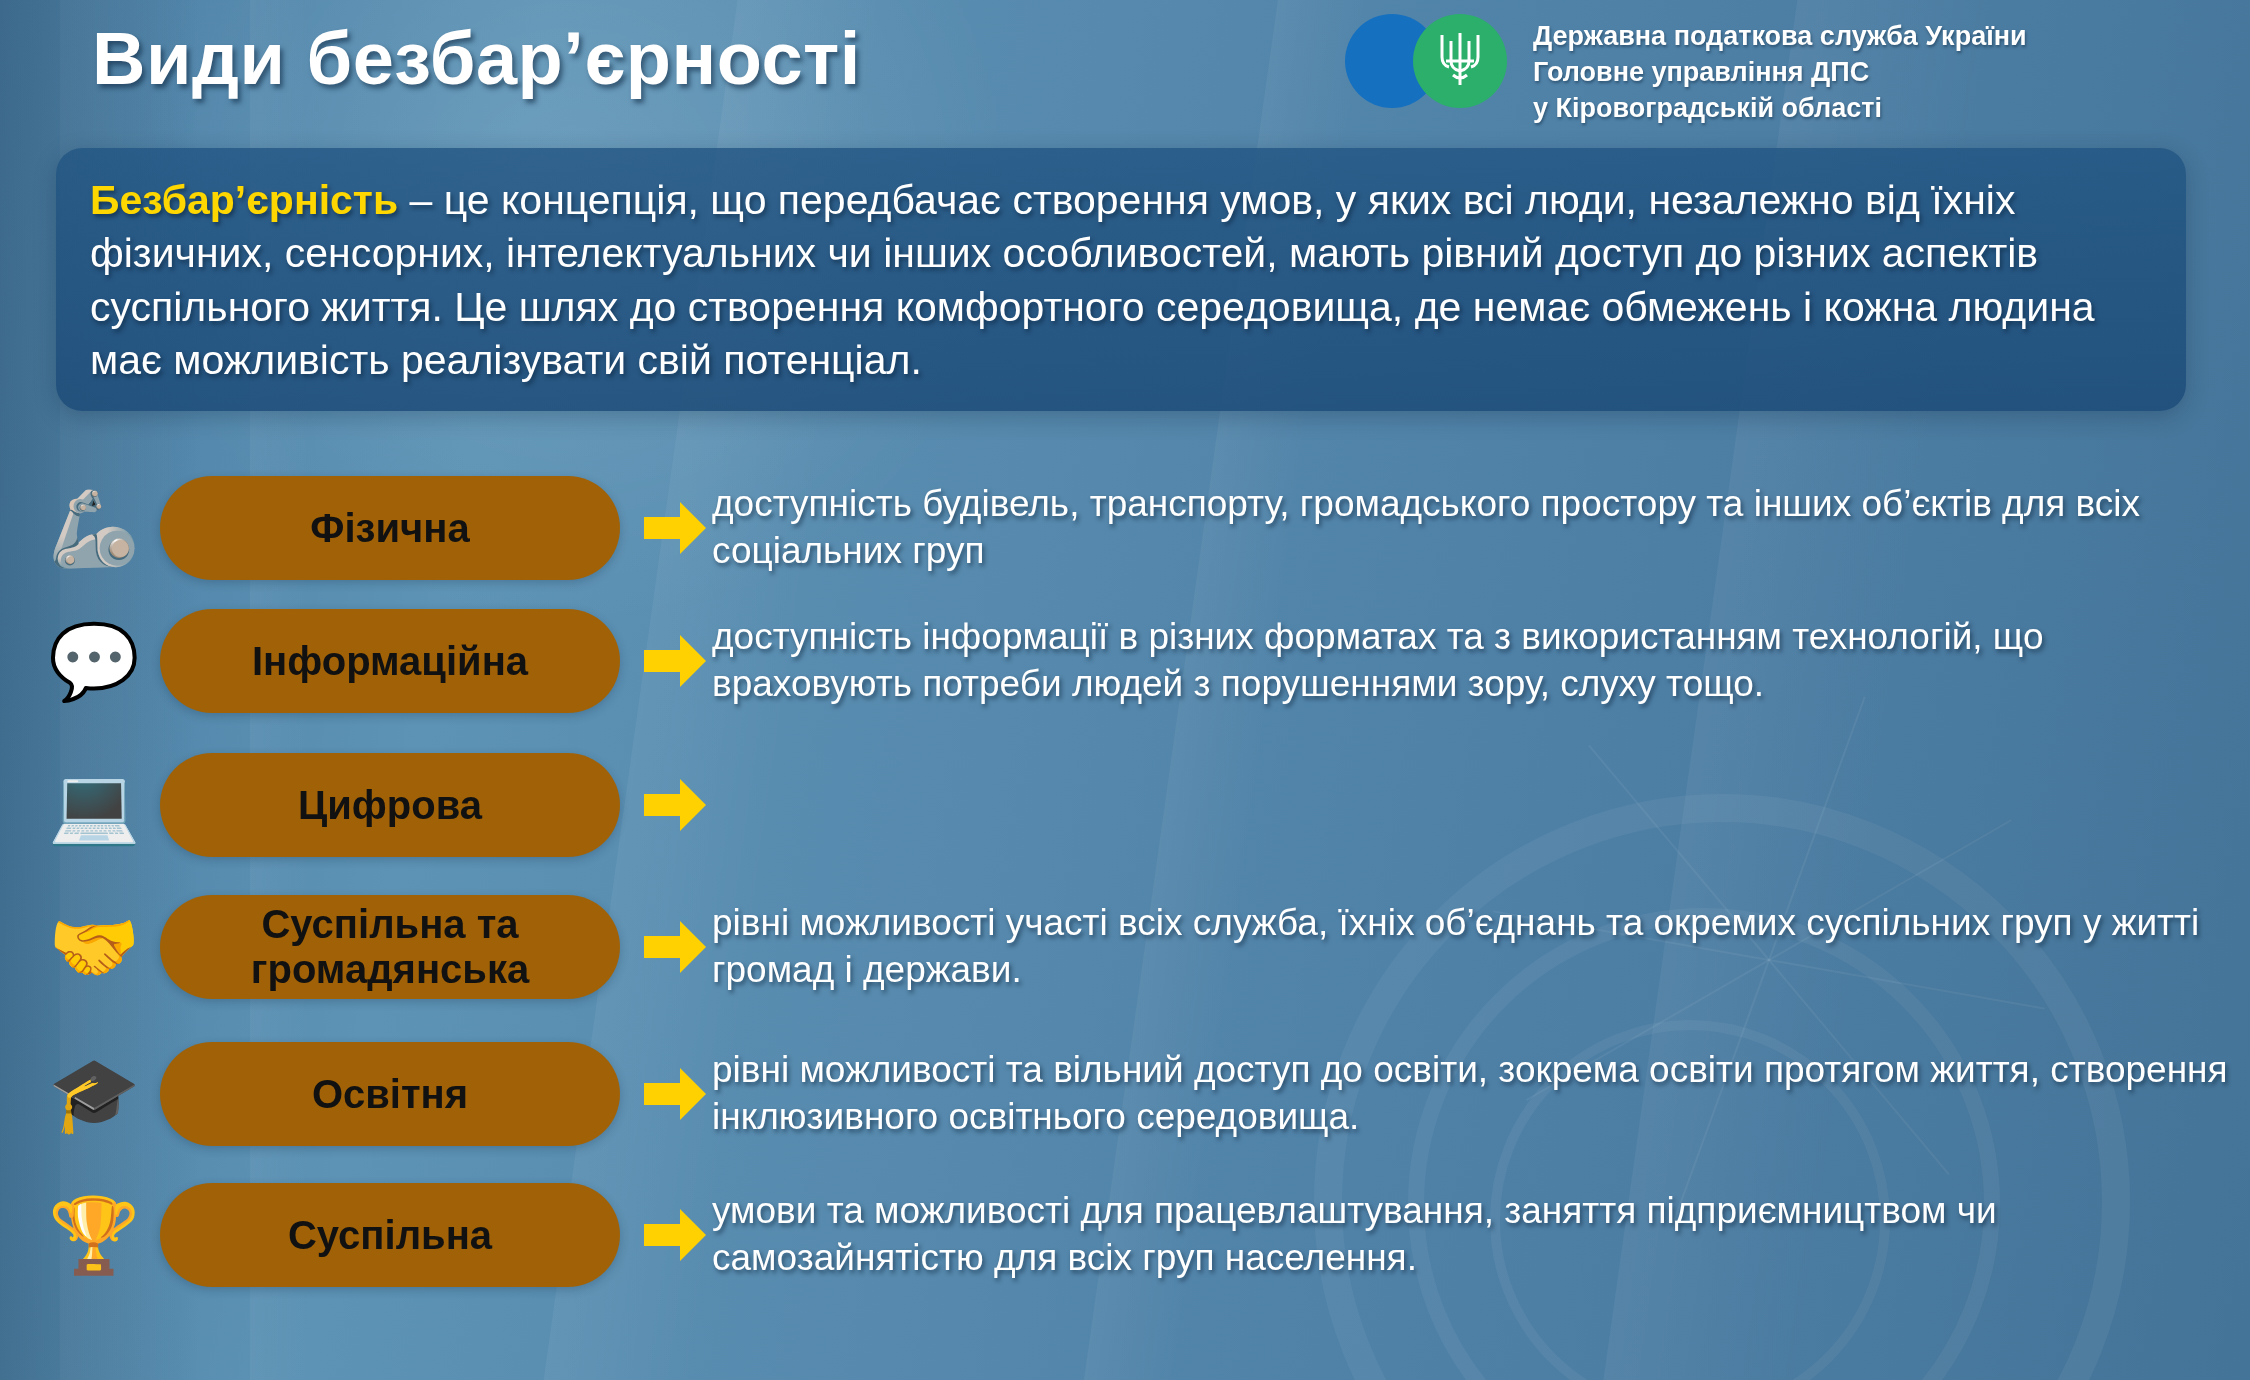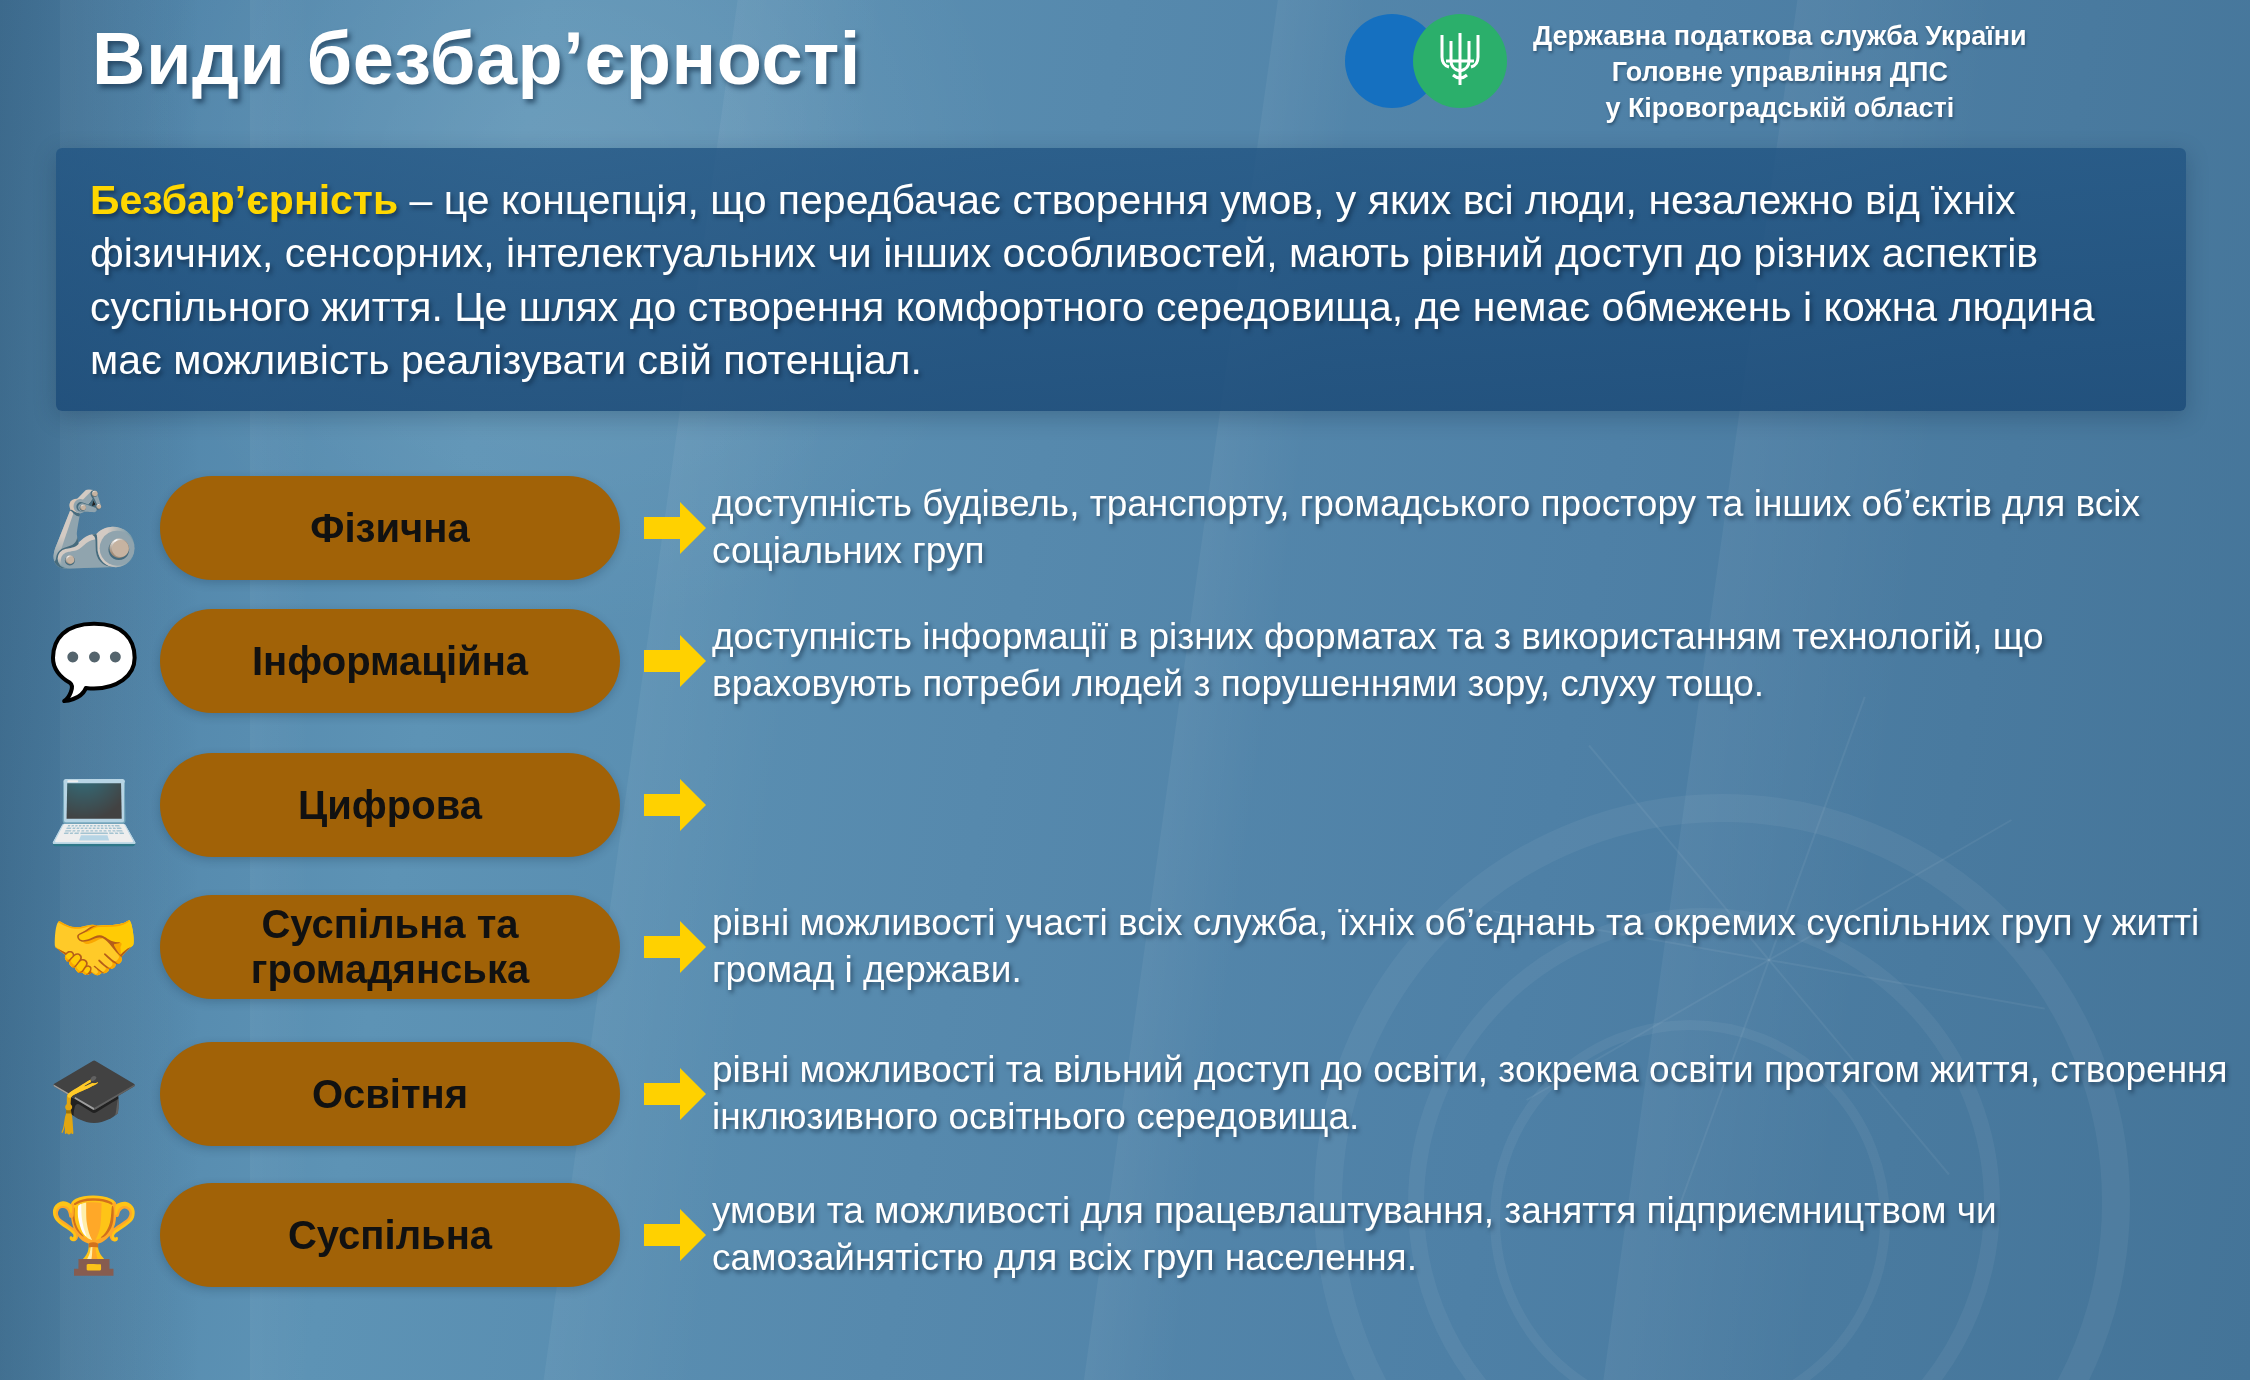--- a/index.html
+++ b/index.html
@@ -27,33 +27,33 @@
   .dark-left{position:absolute;left:0;top:0;bottom:0;width:200px;
     background:linear-gradient(90deg,rgba(20,50,75,.28),rgba(20,50,75,0));}
   .glow{position:absolute;border-radius:50%;
     background:radial-gradient(circle,rgba(255,255,255,.10),rgba(255,255,255,0) 70%);}
 
   
   #header{position:absolute;left:0;top:0;width:2250px;height:112px;}
   #page-title{position:absolute;left:92px;top:16px;
     font-size:74px;font-weight:bold;color:#fff;letter-spacing:.5px;
     text-shadow:3px 4px 5px rgba(10,35,60,.55);white-space:nowrap;}
-  #logo{position:absolute;left:1345px;top:14px;display:flex;align-items:flex-start;text-align:center;}
+  #logo{position:absolute;left:1345px;top:14px;display:flex;align-items:flex-start;}
   .logo-circle{width:94px;height:94px;border-radius:50%;position:relative;}
   .circle-blue{background:#1570C0;}
   .circle-green{background:#2BAF6B;margin-left:-26px;}
   .trident{position:absolute;left:50%;top:50%;transform:translate(-50%,-50%);}
   #logo-text{margin-left:26px;padding-top:4px;color:#fff;
     font-size:27px;font-weight:bold;line-height:1.34;
     text-shadow:1px 2px 3px rgba(10,35,60,.5);white-space:nowrap;}
 
   
   #intro-panel{position:absolute;left:56px;top:148px;width:2130px;
     background:linear-gradient(180deg,rgba(33,84,130,.80),rgba(28,75,120,.86));
-    border-radius:6px;padding:26px 43px 24px 34px;box-sizing:border-box;
+    border-radius:26px;padding:26px 43px 24px 34px;box-sizing:border-box;
     box-shadow:0 6px 22px rgba(10,30,55,.25);}
   #intro-text{color:#fff;font-size:41px;line-height:1.30;
     text-shadow:2px 3px 4px rgba(8,28,50,.55);}
   #intro-term{color:#FFD700;font-weight:bold;}
 
   
   #rows{position:absolute;left:40px;top:468px;width:2210px;}
   .row{display:flex;align-items:center;position:relative;}
   .row-icon{width:108px;min-width:108px;text-align:center;font-size:74px;line-height:1;
     font-family:"DejaVu Sans",sans-serif;}

